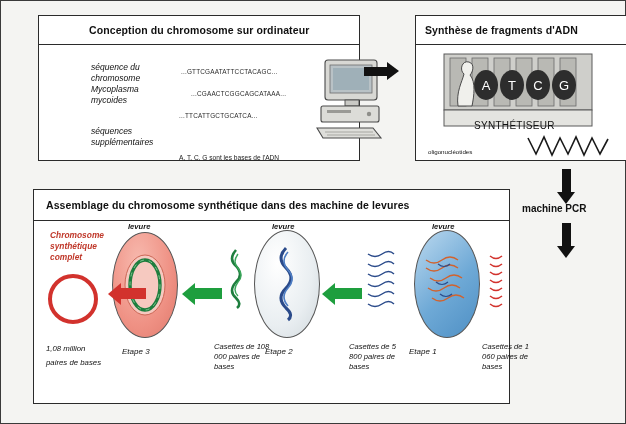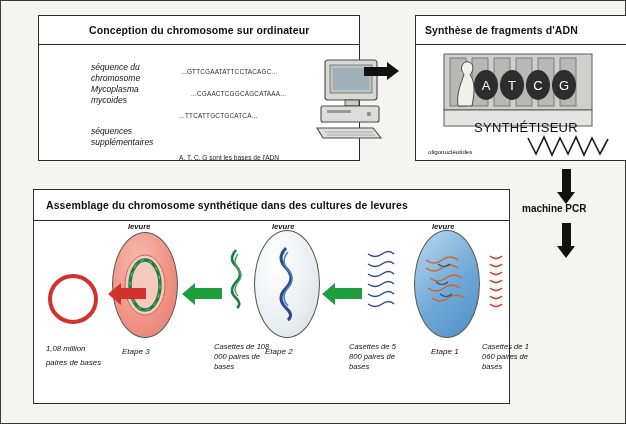--- a/index.html
+++ b/index.html
@@ -87,21 +87,21 @@
   #panel2 .panel-title { position:absolute; left:9px; top:8px; }
   #panel2 .divider {
     position:absolute; left:0; top:28px; width:100%; height:1px;
     background:#2b2b2b;
   }
   #synth-box {
     position:absolute; left:26px; top:36px; width:152px; height:78px;
   }
   #synth-label {
     position:absolute; left:46px; top:104px;
-    font-size:13px; color:#111; letter-spacing:0.3px;padding-left:12px;
+    font-size:10px; color:#111; letter-spacing:0.3px;padding-left:12px;
   }
   #lbl-oligo {
     position:absolute; left:12px; top:132px;
     font-size:6.2px; color:#111;
   }
   #squiggle { position:absolute; left:110px; top:118px; width:84px; height:24px; }
 
   
   .arrow-v {
     position:absolute;
@@ -154,21 +154,21 @@
   #yl1 { left:398px; top:32px; }
   #yl2 { left:238px; top:32px; }
   #yl3 { left:94px; top:32px; }
 
   .step-lbl {
     position:absolute;
     font-style:italic;
     font-size:8px;
     color:#111;
   }
-  #sl1 { left:397px; top:157px;font-style:italic; }
+  #sl1 { left:375px; top:157px;font-style:italic; }
   #sl2 { left:231px; top:157px; }
   #sl3 { left:88px; top:157px; }
 
   .cassette-lbl {
     position:absolute;
     font-style:italic;
     font-size:7.6px;
     line-height:10px;
     color:#111;
     width:58px;
@@ -289,21 +289,21 @@
     <svg id="squiggle" viewBox="0 0 84 24">
       <path d="M2 4 L10 20 L18 3 L26 21 L34 4 L42 20 L50 3 L58 21 L66 4 L74 20 L82 5" fill="none" stroke="#1a1a1a" stroke-width="1.6"></path>
     </svg>
   </div>
 
   <div class="arrow-v" id="arrow2"></div>
   <div id="lbl-pcr">machine PCR</div>
   <div class="arrow-v" id="arrow3"></div>
 
   <div class="panel" id="panel3">
-    <div class="panel-title">Assemblage du chromosome synthétique dans des cultures de levures</div>
+    <div class="panel-title">Assemblage du chromosome synthétique dans des machine de levures</div>
     <div class="divider"></div>
 
     <div class="ellipse" id="ell1"></div>
     <svg style="position:absolute;left:386px;top:58px;width:56px;height:70px" viewBox="0 0 56 70">
       <g stroke="#d2622d" stroke-width="1.4" fill="none">
         <path d="M6 12 q8 6 16 0 q8 -6 16 0"></path>
         <path d="M6 20 q8 6 16 0 q8 -6 16 0"></path>
         <path d="M10 30 q8 6 16 0 q8 -6 16 0"></path>
         <path d="M8 40 q8 6 16 0 q8 -6 16 0"></path>
         <path d="M12 50 q8 6 16 0 q8 -6 16 0"></path>
@@ -364,17 +364,18 @@
     <svg style="position:absolute;left:84px;top:58px;width:54px;height:74px" viewBox="0 0 54 74">
       <ellipse cx="27" cy="37" rx="20" ry="30" fill="#f6c9c0" stroke="#cc6655" stroke-width="1"></ellipse>
       <ellipse cx="27" cy="37" rx="15" ry="25" fill="none" stroke="#1e7e3e" stroke-width="3.4"></ellipse>
       <ellipse cx="27" cy="37" rx="15" ry="25" fill="none" stroke="#7fc48f" stroke-width="1" stroke-dasharray="4 5"></ellipse>
     </svg>
     <div class="yeast-lbl" id="yl3">levure</div>
     <div class="step-lbl" id="sl3">Etape 3</div>
 
     <div class="arr-left" id="arr-red"></div>
 
+    <div id="lbl-complete">Chromosome synthétique complet</div>
     <div id="red-circle"></div>
     <div id="chr-total">1,08 million paires de bases</div>
   </div>
 
 </div>
 
 </body></html>

